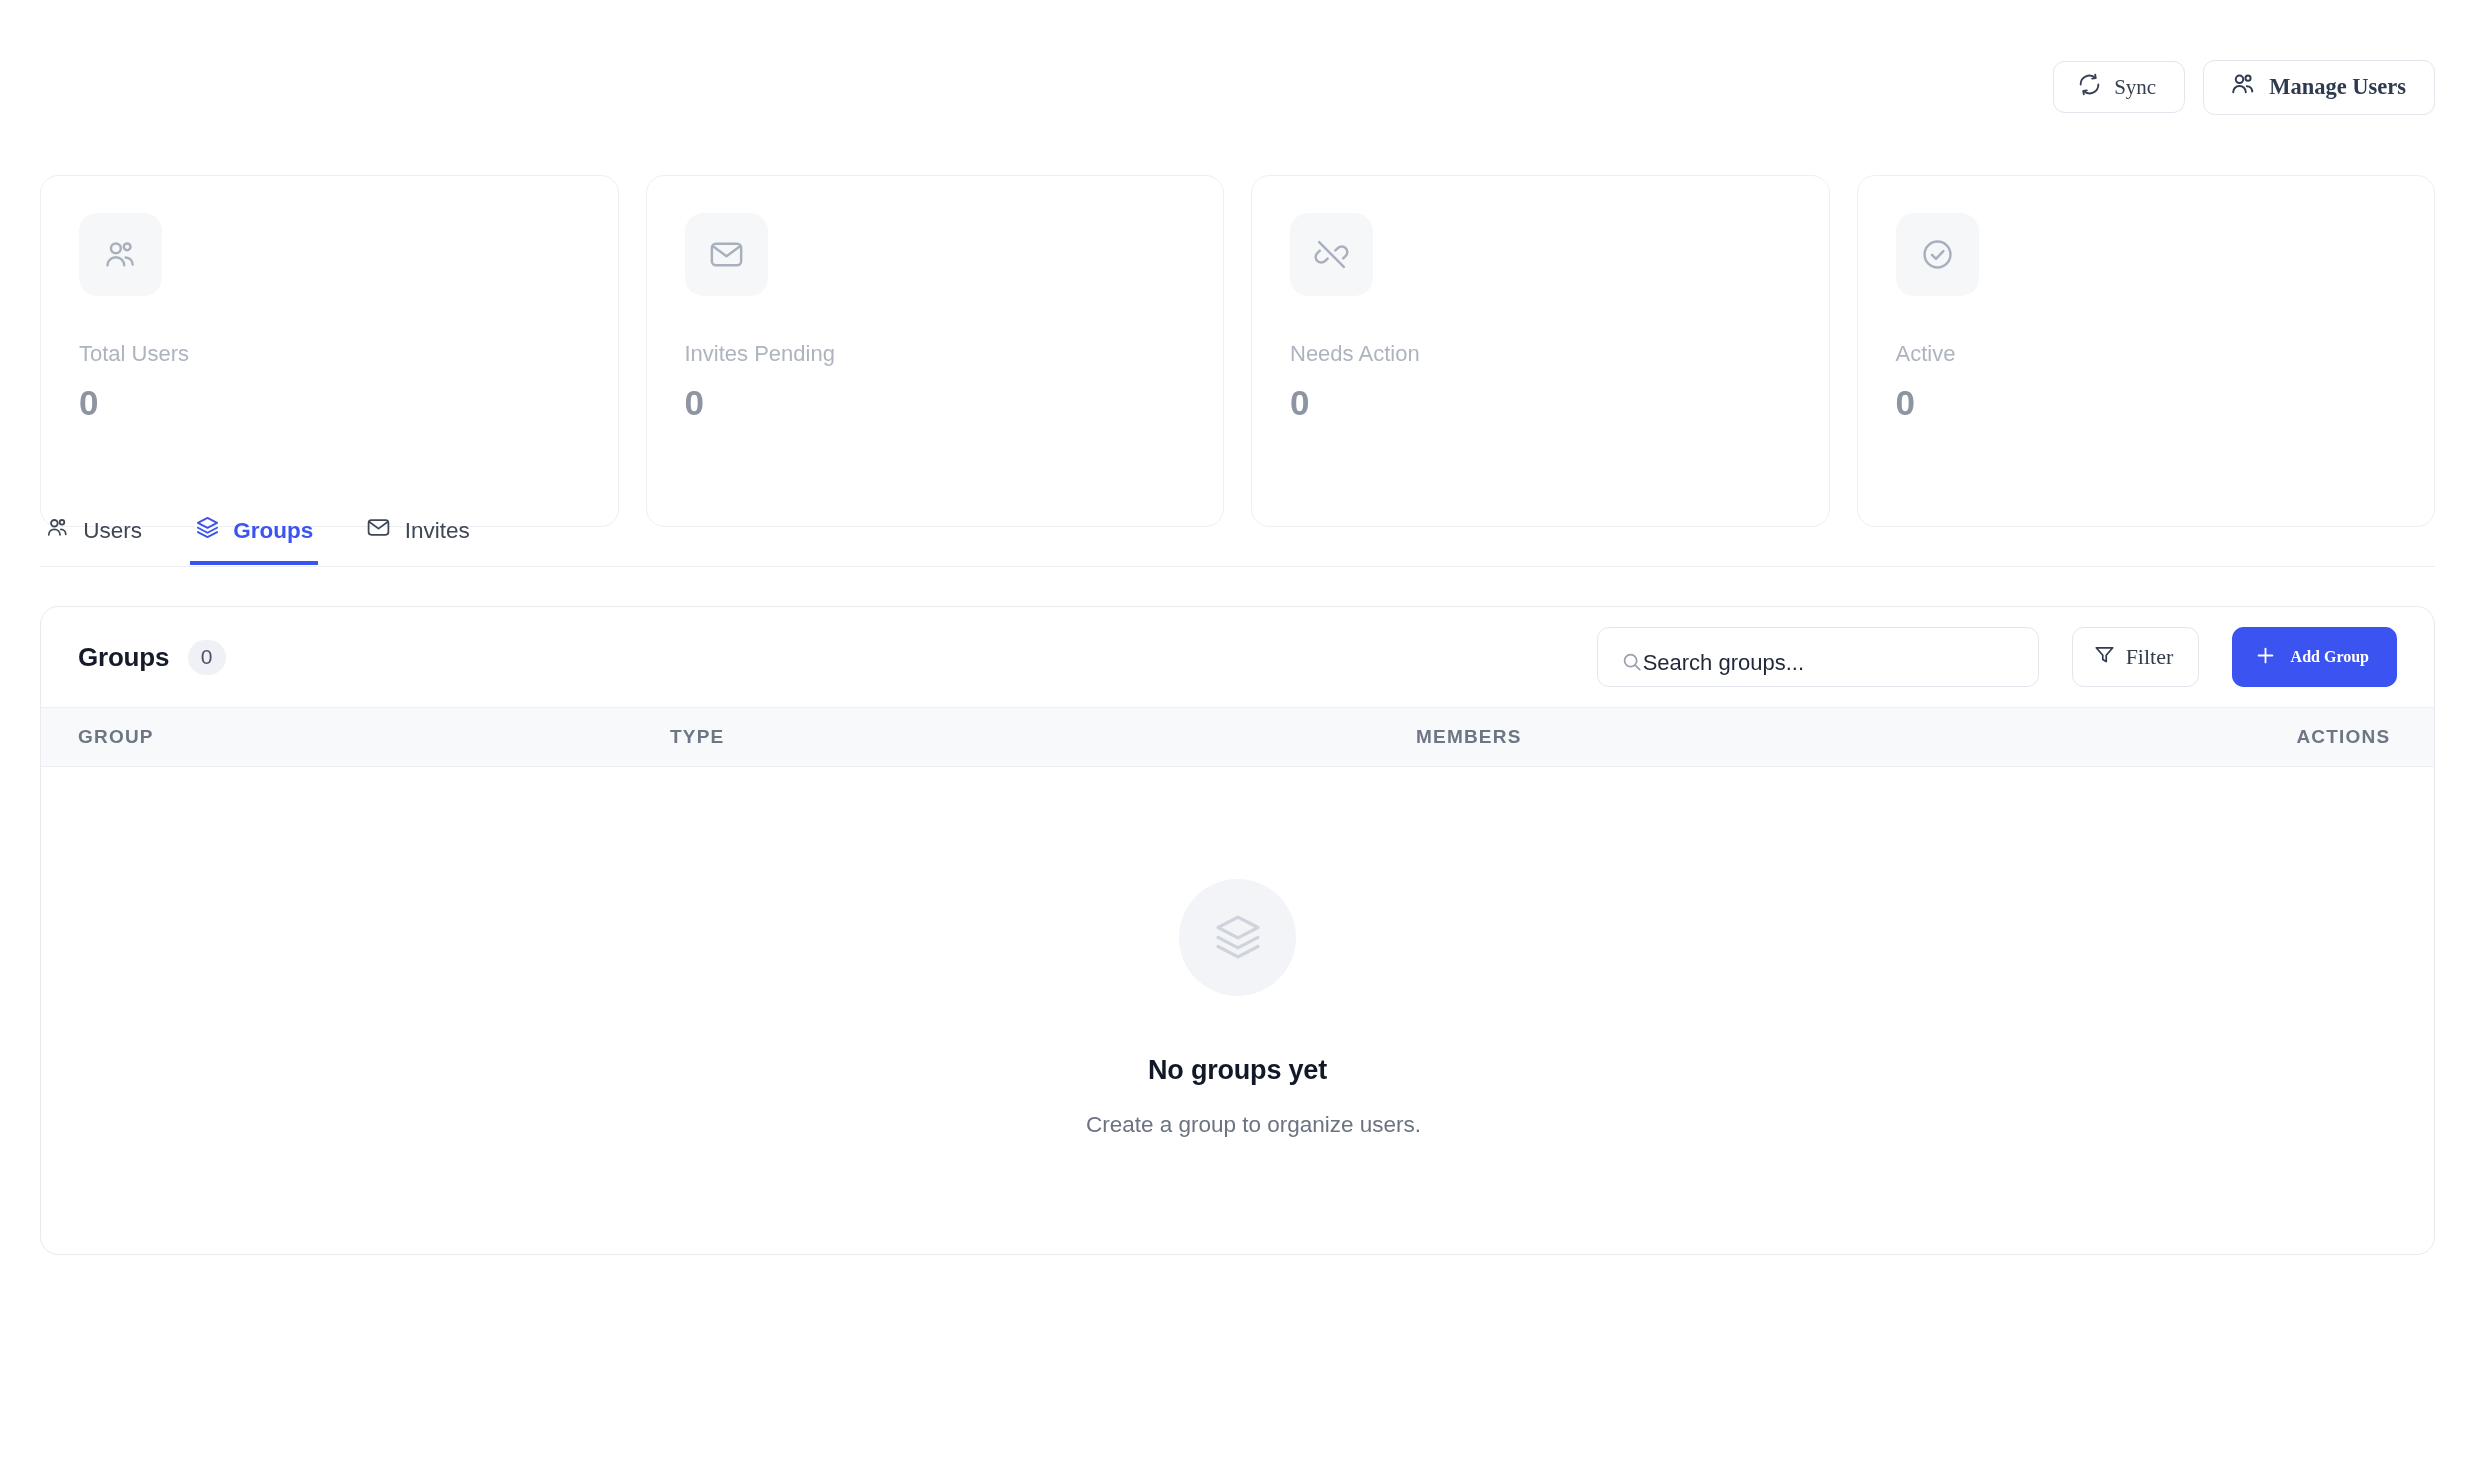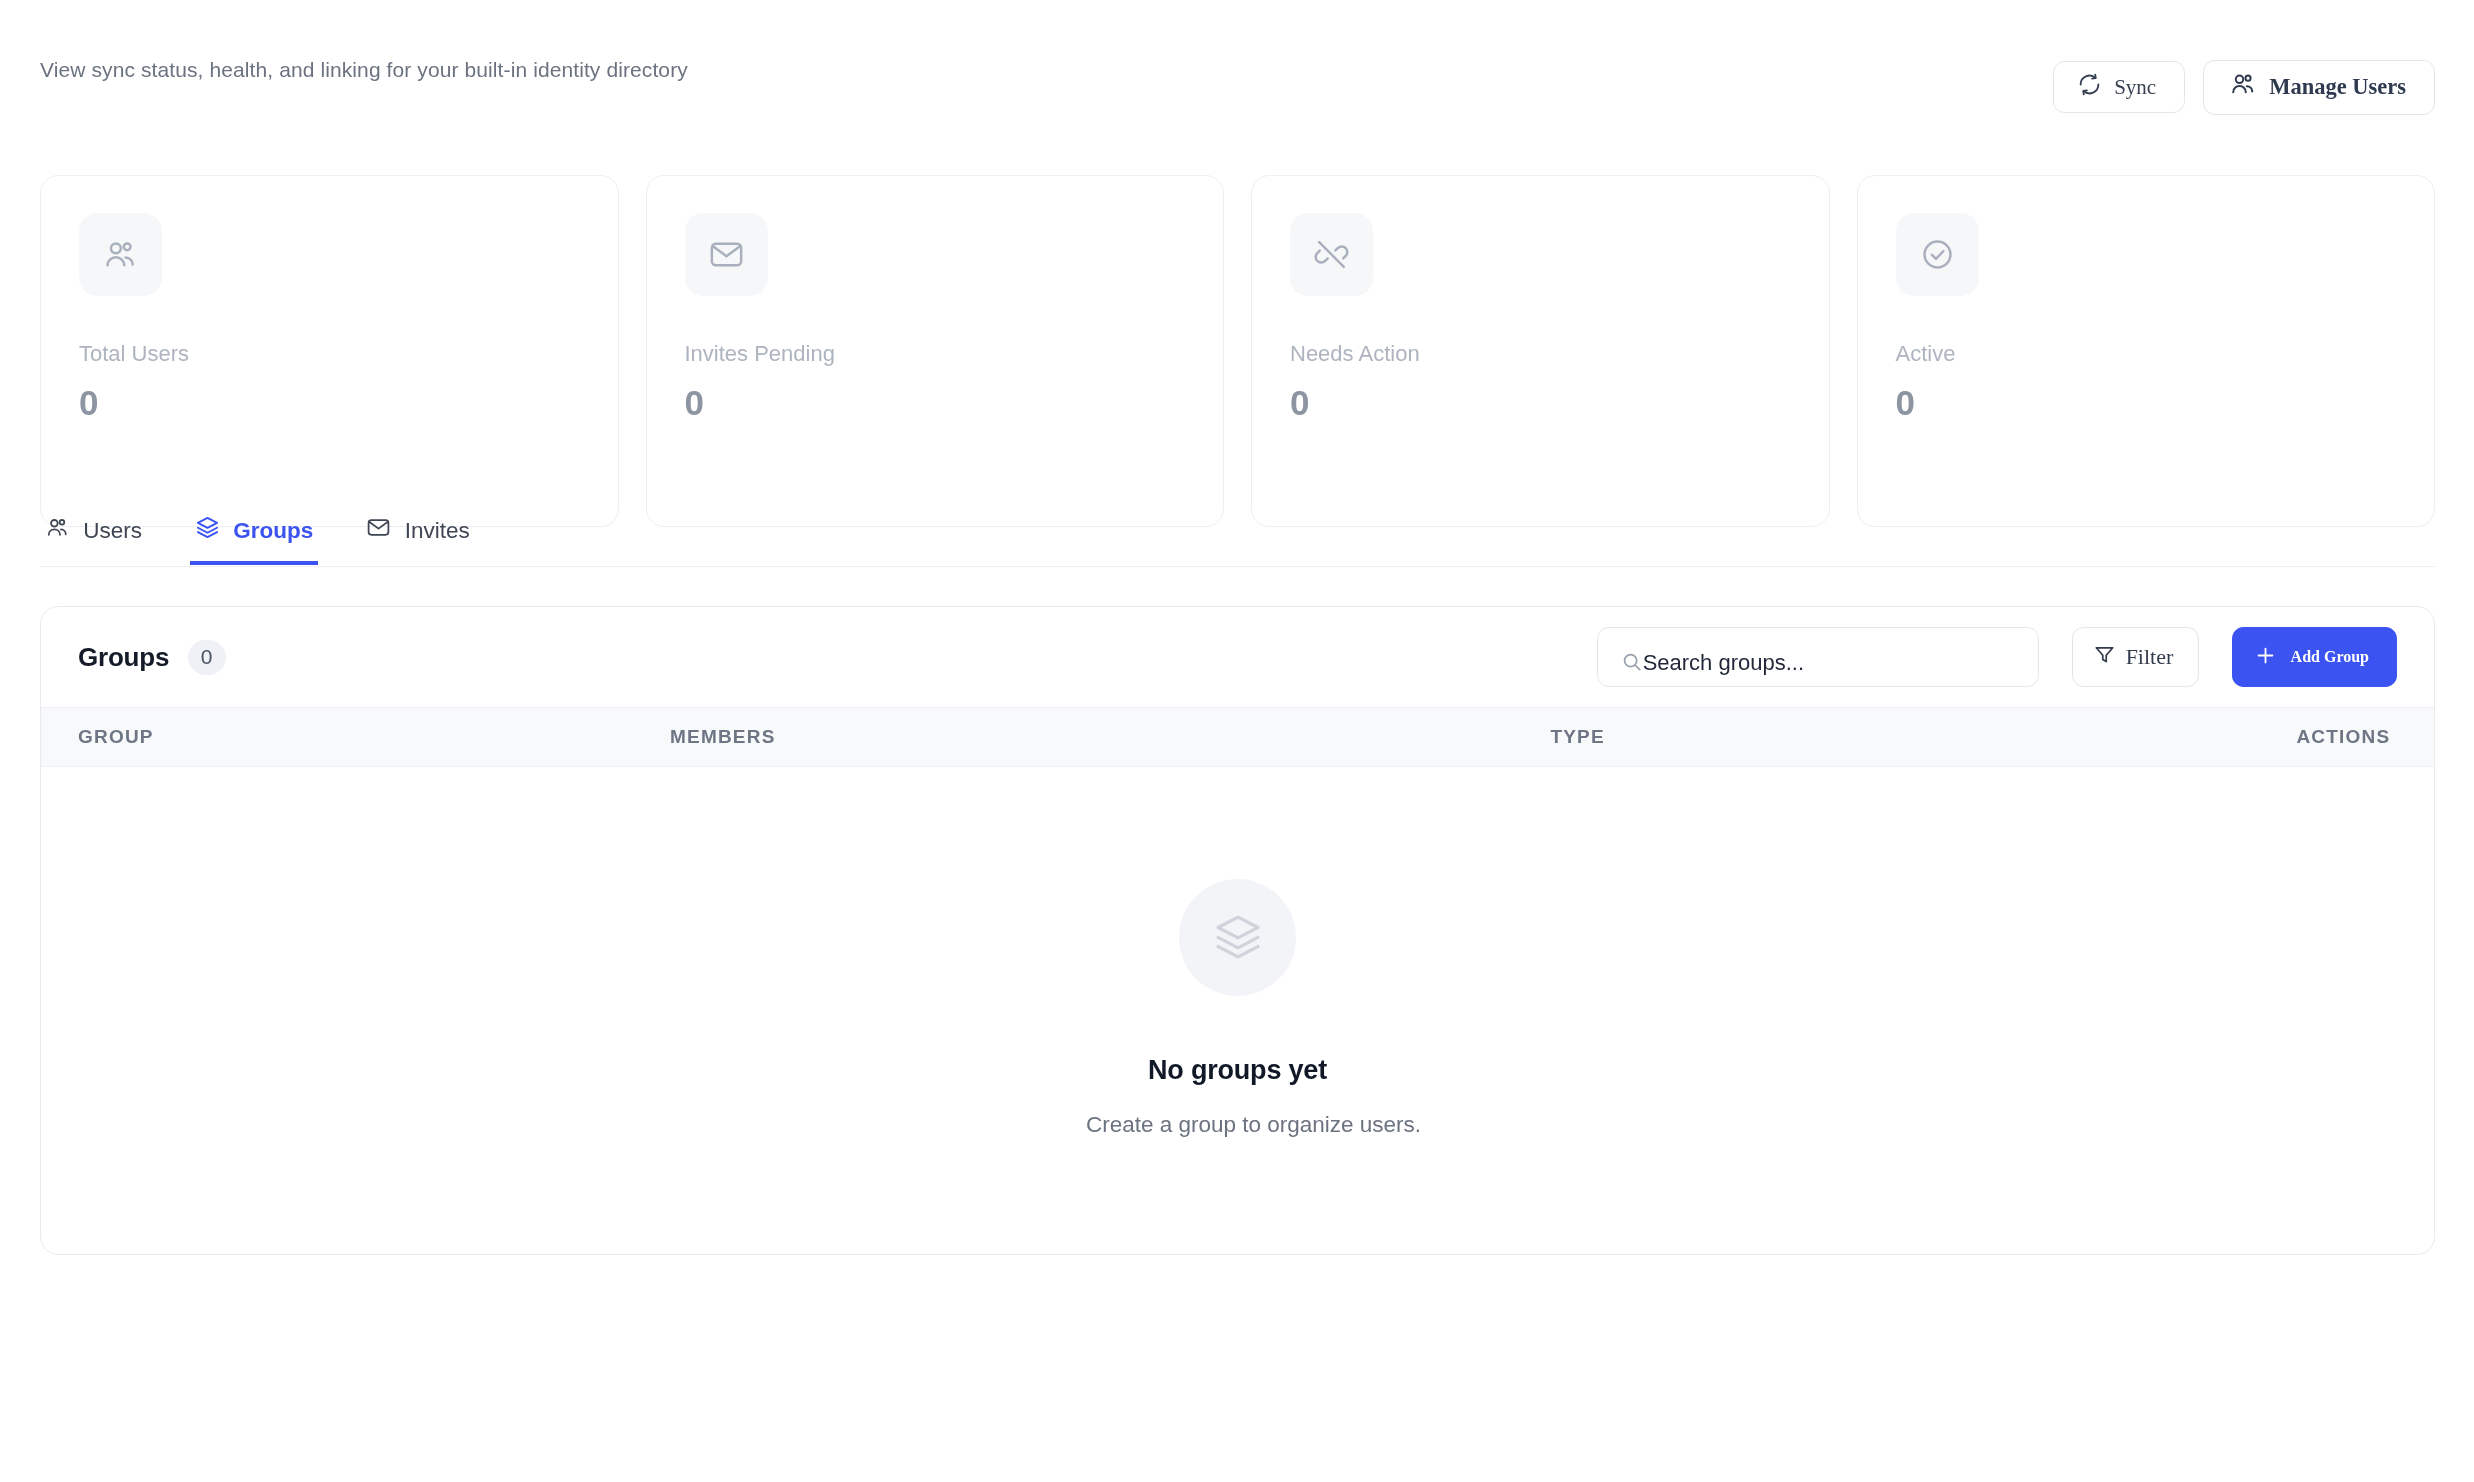--- a/index.html
+++ b/index.html
@@ -306,21 +306,20 @@
     color: #6b7280;
     margin-left: 32px;
   }
 </style>
 </head>
 <body>
 
 <div class="page">
 
   <div class="page-header">
-    <div class="page-subtitle">View sync status, health, and linking for your built-in identity directory</div>
 
     <div class="header-actions">
       <button class="btn btn-sync">
         <span class="ic">
           <svg width="25" height="25" viewBox="0 0 24 24" fill="none" stroke="#374151" stroke-width="1.8" stroke-linecap="round" stroke-linejoin="round">
             <path d="M20.5 12a8.5 8.5 0 0 1-14.2 6.3"></path>
             <path d="M3.5 12A8.5 8.5 0 0 1 17.7 5.7"></path>
             <polyline points="17.5,2.5 17.9,5.9 14.5,6.3"></polyline>
             <polyline points="6.5,21.5 6.1,18.1 9.5,17.7"></polyline>
           </svg>
@@ -463,22 +462,22 @@
               <line x1="4.8" y1="12" x2="19.2" y2="12"></line>
             </svg>
           </span>
           <span>Add Group</span>
         </button>
       </div>
     </div>
 
     <div class="table-head">
       <div class="th c-group">GROUP</div>
+      <div class="th c-type">TYPE</div>
       <div class="th c-members">MEMBERS</div>
-      <div class="th c-type">TYPE</div>
       <div class="th c-actions">ACTIONS</div>
     </div>
 
     <div class="empty">
       <div class="empty-circle">
         <svg width="52" height="52" viewBox="0 0 24 24" fill="none" stroke="#ced3dc" stroke-width="1.5" stroke-linecap="round" stroke-linejoin="round">
           <polygon points="12,2.8 21.2,7.6 12,12.4 2.8,7.6"></polygon>
           <polyline points="2.8,12.2 12,17 21.2,12.2"></polyline>
           <polyline points="2.8,16.4 12,21.2 21.2,16.4"></polyline>
         </svg>

